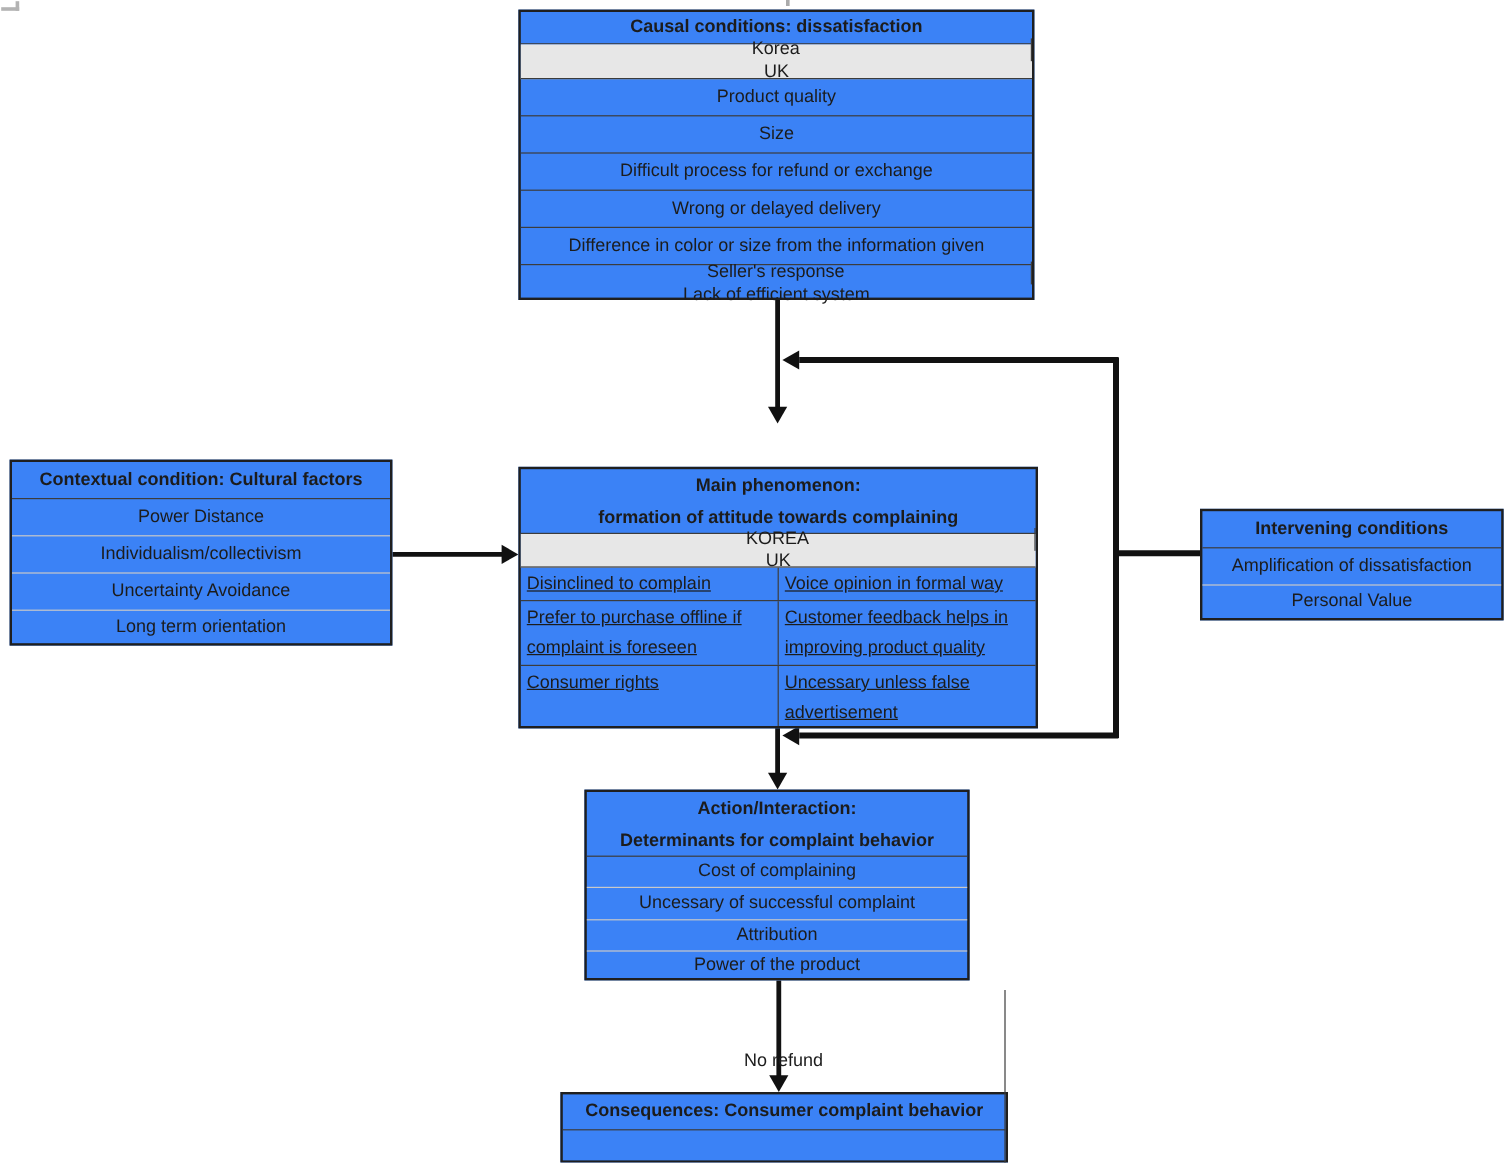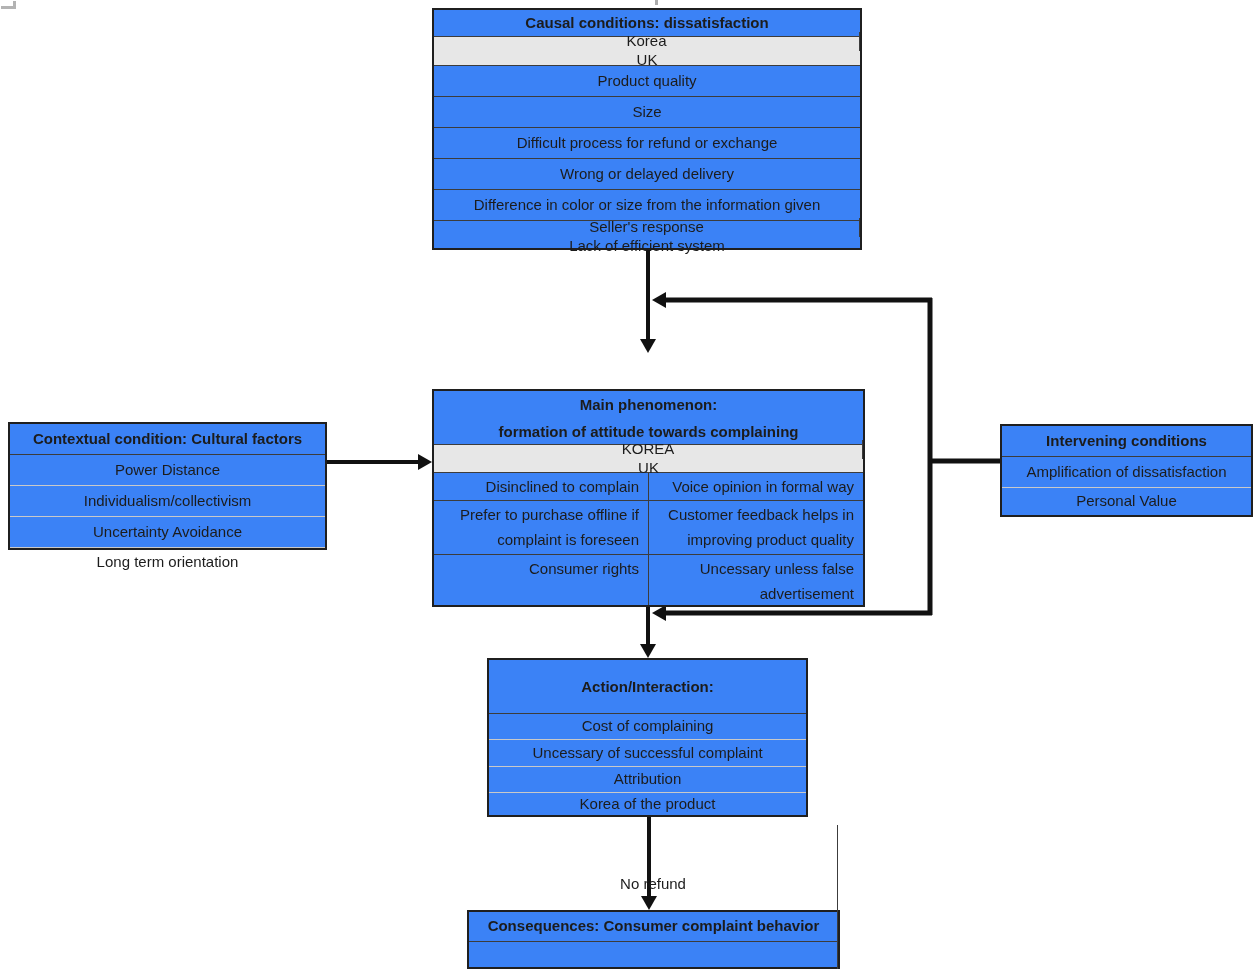--- a/index.html
+++ b/index.html
@@ -26,21 +26,21 @@
   .title2{flex-direction:column;font-weight:bold;line-height:27px;}
   .cols{padding:0;align-items:stretch;flex-direction:column;}
   .cols .cell{flex:1;display:flex;align-items:center;justify-content:center;box-sizing:border-box;}
   .cols .cell.sepr{border-right:1px solid var(--separator-dark,#3c3c3c);}
   .mrow{
     box-sizing:border-box;display:flex;align-items:stretch;font-size:15px;
     border-bottom:1px solid var(--separator-dark,#3c3c3c);flex:0 0 auto;
   }
   .mrow:last-child{border-bottom:none;}
   .mrow .cell{
-    flex:1;box-sizing:border-box;padding:1px 9px 0 5px;text-align:right;line-height:25px;
+    flex:1;box-sizing:border-box;padding:1px 9px 0 5px;text-align:left;line-height:25px;text-decoration:underline;
   }
   .mrow .cell.sepr{border-right:1px solid var(--separator-dark,#3c3c3c);}
   .arrows{position:absolute;left:0;top:0;pointer-events:none;}
   .arrows line{stroke:var(--arrow,#111111);stroke-width:4;}
   .arrows line.thick{stroke-width:5;}
   .arrows polygon{fill:var(--arrow,#111111);}
   .artifact{position:absolute;}
 </style>
 </head>
 <body>
@@ -84,21 +84,21 @@
     <div class="r" style="height:31px">Size</div>
     <div class="r" style="height:31px">Difficult process for refund or exchange</div>
     <div class="r" style="height:31px">Wrong or delayed delivery</div>
     <div class="r" style="height:31px">Difference in color or size from the information given</div>
     <div class="r cols" style="height:31px">
       <div class="cell sepr">Seller's response</div>
       <div class="cell">Lack of efficient system</div>
     </div>
   </div>
 
-  <div class="box" style="left:8px;top:383px;width:319px;height:128px;margin-top:39px;">
+  <div class="box" style="left:8px;top:383px;width:319px;height:155px;">
     <div class="r bold" style="height:31px">Contextual condition: Cultural factors</div>
     <div class="r lsep" style="height:31px">Power Distance</div>
     <div class="r lsep" style="height:31px">Individualism/collectivism</div>
     <div class="r lsep" style="height:31px">Uncertainty Avoidance</div>
     <div class="r" style="height:29px">Long term orientation</div>
   </div>
 
   <div class="box" style="left:432px;top:352px;width:433px;height:218px;margin-top:37px;">
     <div class="r title2" style="height:54px">
       <span>Main phenomenon:</span>
@@ -124,25 +124,26 @@
 
   <div class="box" style="left:1000px;top:424px;width:253px;height:93px;">
     <div class="r bold" style="height:31px">Intervening conditions</div>
     <div class="r lsep" style="height:31px">Amplification of dissatisfaction</div>
     <div class="r" style="height:27px">Personal Value</div>
   </div>
 
   <div class="box" style="left:487px;top:658px;width:321px;height:159px;">
     <div class="r title2" style="height:54px">
       <span>Action/Interaction:</span>
+      <span>Determinants for complaint behavior</span>
     </div>
     <div class="r lsep" style="height:26px">Cost of complaining</div>
     <div class="r lsep" style="height:27px">Uncessary of successful complaint</div>
     <div class="r lsep" style="height:26px">Attribution</div>
-    <div class="r" style="height:22px">Korea of the product</div>
+    <div class="r" style="height:22px">Power of the product</div>
   </div>
 
   <div class="box" style="left:467px;top:910px;width:373px;height:59px;">
     <div class="r bold" style="height:30px">Consequences: Consumer complaint behavior</div>
     <div class="r cols" style="height:25px">
       <div class="cell sepr" style="flex:0 0 120px">No refund</div>
       <div class="cell sepr" style="flex:0 0 121px">Private</div>
       <div class="cell">Legal</div>
     </div>
   </div>

